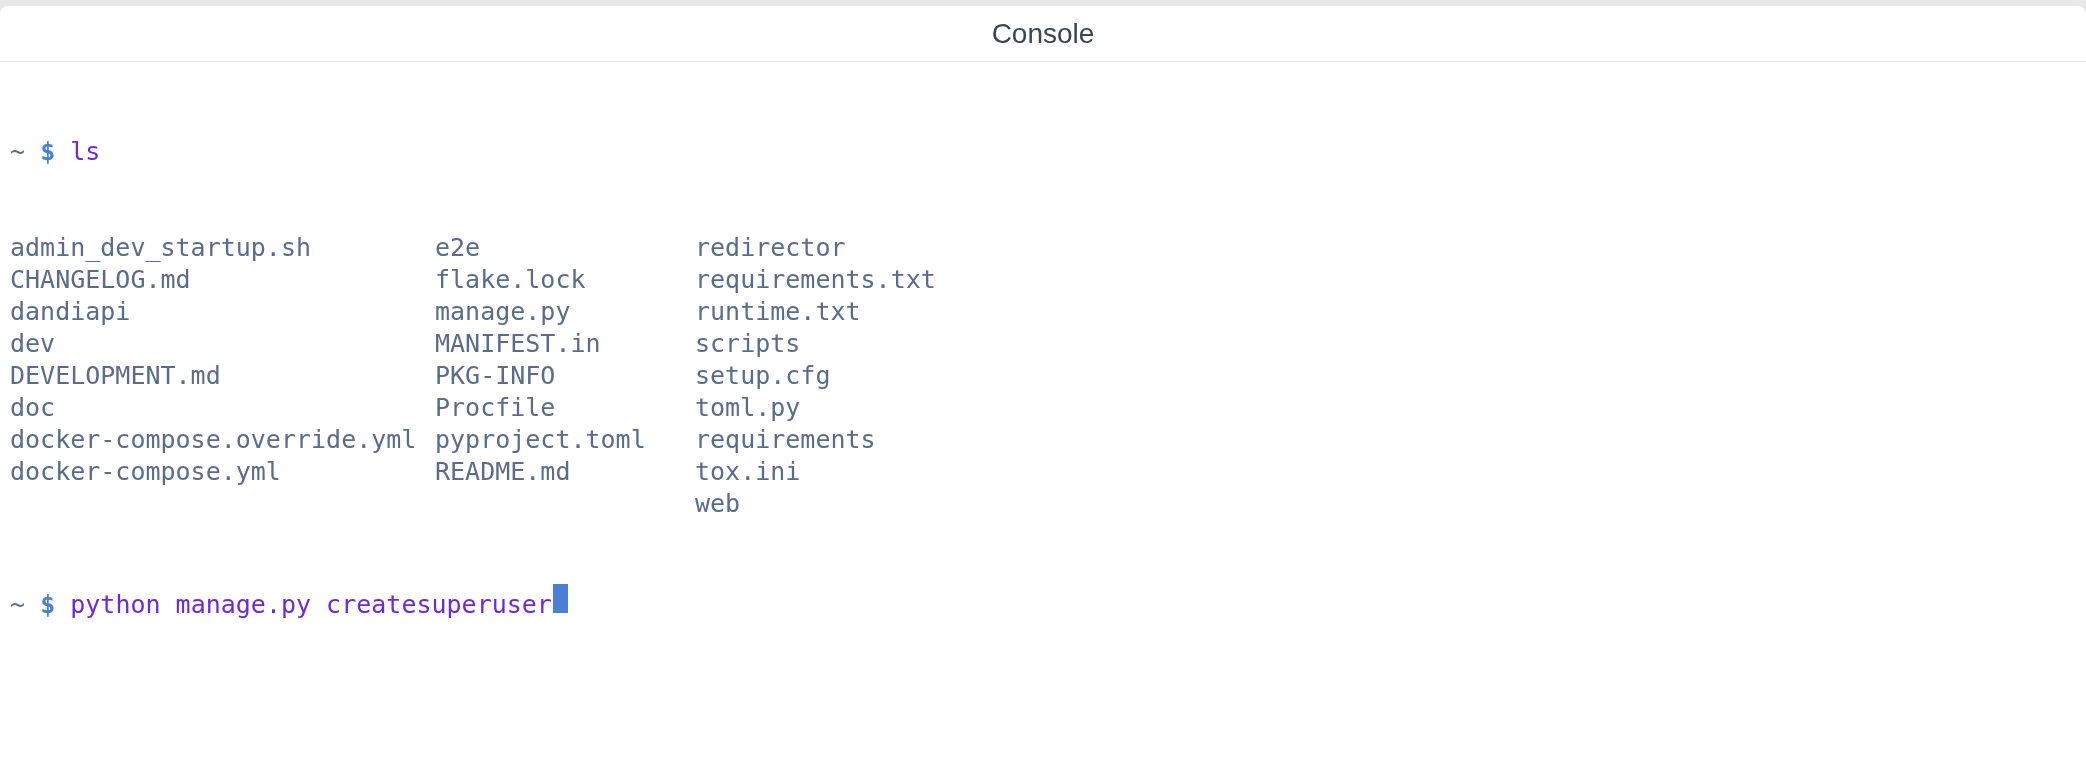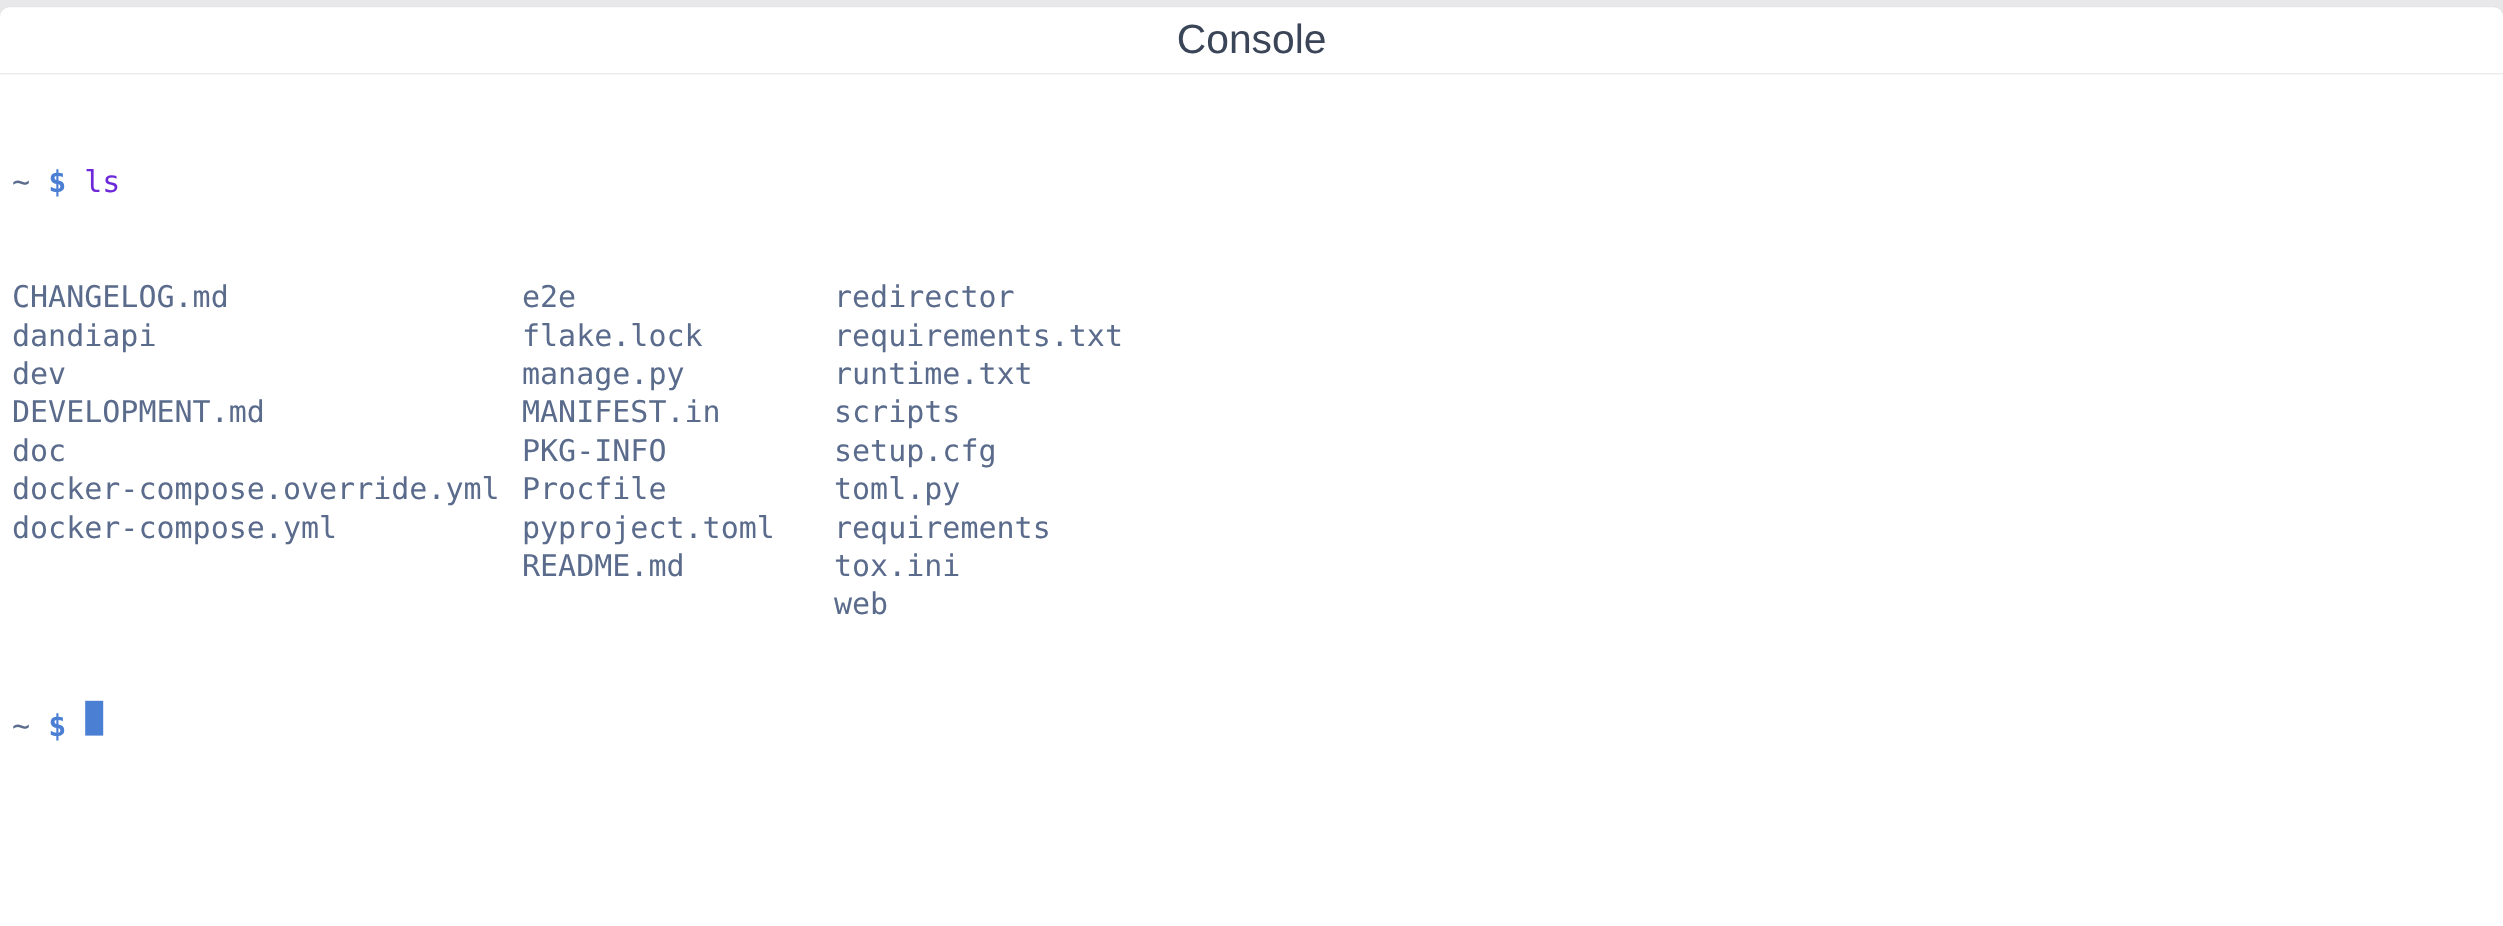--- a/index.html
+++ b/index.html
@@ -22,21 +22,21 @@
       box-shadow: 0 1px 3px rgba(0,0,0,0.05);
       display: flex;
       flex-direction: column;
     }
     .titlebar {
       height: 56px;
       display: flex;
       align-items: center;
       justify-content: center;
       border-bottom: 1px solid #e8e8ea;
-      font-size: 34px;
+      font-size: 28px;
       color: #3b4558;
       font-weight: 400;
     }
     .terminal {
       flex: 1;
       padding: 10px 10px;
       font-family: "SF Mono", "Menlo", "Consolas", "DejaVu Sans Mono", monospace;
       font-size: 25px;
       line-height: 1.28;
       color: #5a6b8c;
@@ -83,20 +83,21 @@
 <body>
 
 <div class="window">
   <div class="titlebar">
     <span>Console</span>
   </div>
   <div class="terminal">
     <div class="prompt-line"><span class="prompt-tilde">~</span><span> </span><span class="prompt-dollar">$</span><span> </span><span class="cmd">ls</span></div>
     <div class="ls-output ls-cols">
       <div class="ls-col ls-col-1">
+        <span>admin_dev_startup.sh</span>
         <span>CHANGELOG.md</span>
         <span>dandiapi</span>
         <span>dev</span>
         <span>DEVELOPMENT.md</span>
         <span>doc</span>
         <span>docker-compose.override.yml</span>
         <span>docker-compose.yml</span>
       </div>
       <div class="ls-col ls-col-2">
         <span>e2e</span>
@@ -113,15 +114,15 @@
         <span>requirements.txt</span>
         <span>runtime.txt</span>
         <span>scripts</span>
         <span>setup.cfg</span>
         <span>toml.py</span>
         <span>requirements</span>
         <span>tox.ini</span>
         <span>web</span>
       </div>
     </div>
-    <div class="prompt-line"><span class="prompt-tilde">~</span><span> </span><span class="prompt-dollar">$</span><span> </span><span class="cursor"></span></div>
+    <div class="prompt-line"><span class="prompt-tilde">~</span><span> </span><span class="prompt-dollar">$</span><span> </span><span class="cmd">python manage.py createsuperuser</span><span class="cursor"></span></div>
   </div>
 </div>
 
 </body></html>

